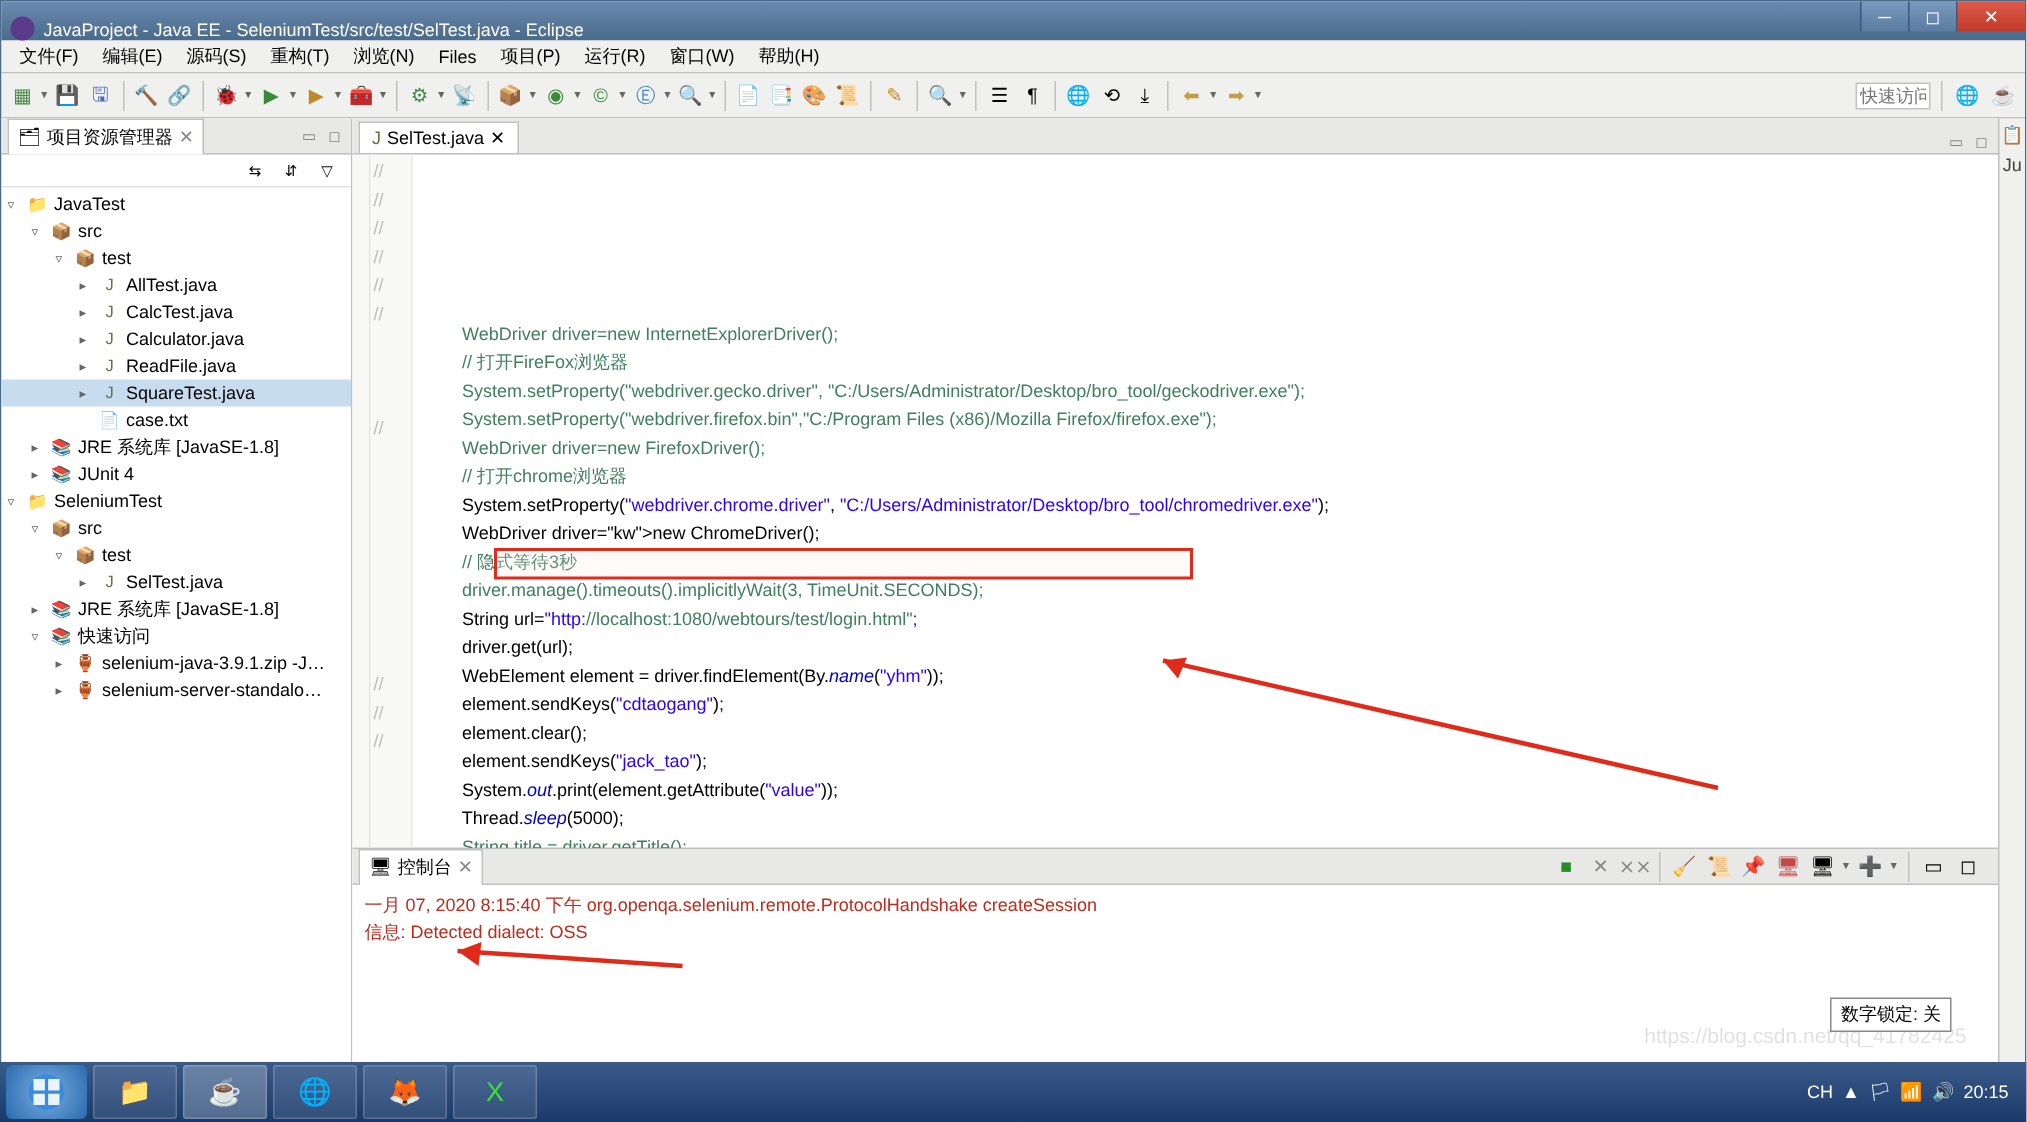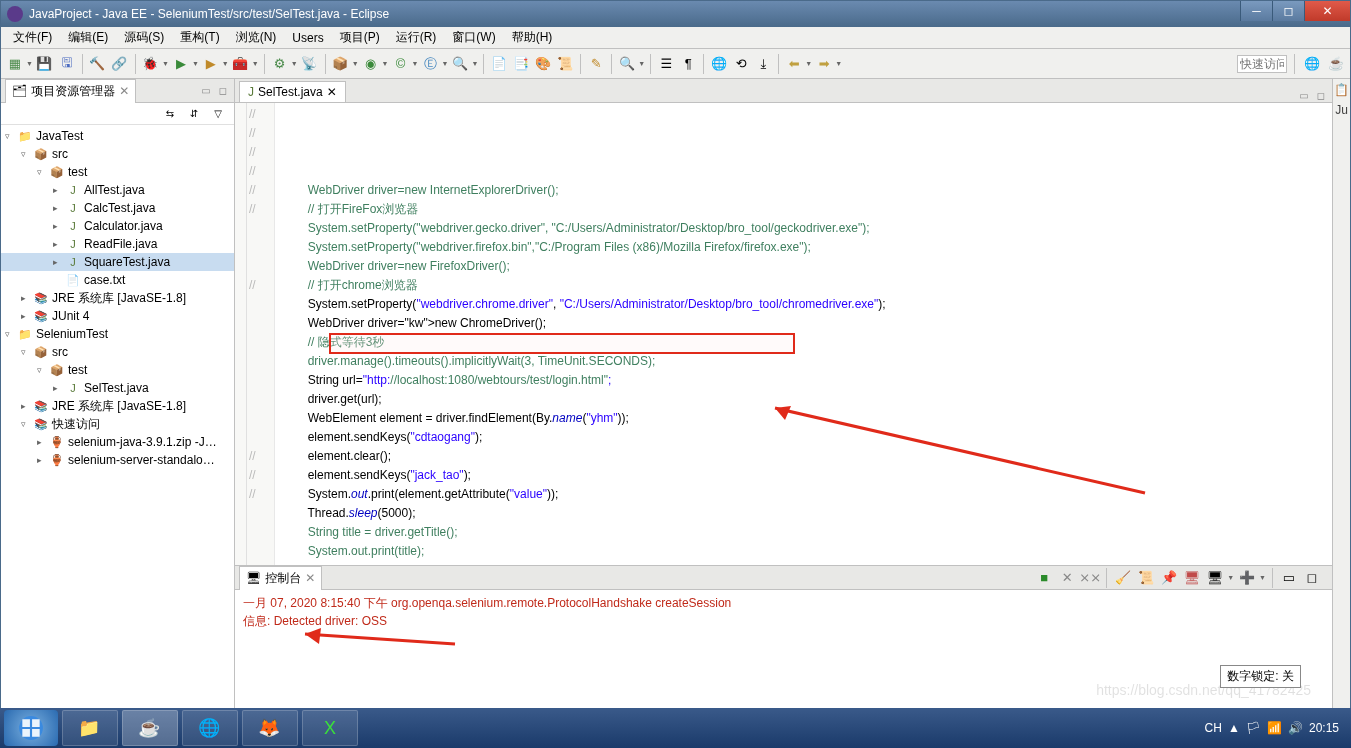--- a/index.html
+++ b/index.html
@@ -1,18 +1,18 @@
 <!DOCTYPE html>
 <html><head>
 <meta charset="utf-8">
 <style>
 * { margin:0; padding:0; box-sizing:border-box; font-family:"Microsoft YaHei",Arial,sans-serif; font-size:12px; }
 body { background:#e8e8e8; overflow:hidden; width:1351px; height:748px; position:relative; }
 .win-frame { position:absolute; inset:0; border:1px solid #4a6a8a; background:#f0f0ee; }
-.titlebar { height:26px; background:linear-gradient(#6a8ab0,#4a6a8a); display:flex; align-items:center; color:#fff; padding-left:6px; }
+.titlebar { height:26px; background:linear-gradient(#6a8ab0,#4a6a8a); display:flex; align-items:flex-end; color:#fff; padding-left:6px; }
 .titlebar .icon { width:16px; height:16px; background:#5a3a8a; border-radius:50%; margin-right:6px; }
 .titlebar .title { flex:1; font-size:12px; }
 .win-btns { display:flex; height:100%; }
 .win-btns div { width:32px; height:20px; margin-top:0; display:flex; align-items:center; justify-content:center; color:#fff; font-size:12px; background:linear-gradient(#7a9abf,#5a7a9f); border-left:1px solid #3a5a7a; }
 .win-btns .close { background:linear-gradient(#e05a4a,#c03a2a); width:46px; }
 .menubar { height:22px; background:#f0f0ee; display:flex; align-items:center; border-bottom:1px solid #c0c0c0; padding-left:4px; }
 .menubar span { padding:3px 8px; cursor:pointer; }
 .toolbar { height:30px; background:#f0f0ee; border-bottom:1px solid #c0c0c0; display:flex; align-items:center; padding:0 4px; gap:2px; }
 .tb-icon { width:20px; height:20px; display:flex; align-items:center; justify-content:center; font-size:13px; cursor:pointer; border-radius:2px; }
 .tb-sep { width:1px; height:20px; background:#c0c0c0; margin:0 3px; }
@@ -31,21 +31,21 @@
 .tree-arrow { width:12px; color:#666; font-size:9px; }
 .tree-icon { width:16px; text-align:center; margin-right:3px; font-size:11px; }
 .editor-area { flex:1; display:flex; flex-direction:column; background:#fff; position:relative; }
 .editor-tabs { height:24px; background:#e8e8e6; border-bottom:1px solid #c0c0c0; display:flex; align-items:flex-end; padding:0 4px; }
 .editor-tab { display:flex; align-items:center; gap:4px; padding:3px 8px; background:#fff; border:1px solid #c0c0c0; border-bottom:none; font-size:11px; }
 .editor-tab .j-icon { color:#5a7a3a; }
 .editor-body { flex:1; display:flex; overflow:hidden; font-family:Consolas,monospace; font-size:14px; position:relative; }
 .ruler { width:12px; background:#f8f8f6; border-right:1px solid #e0e0e0; }
 .gutter { width:28px; background:#f8f8f6; color:#888; text-align:right; padding:2px 4px 0 0; line-height:19px; font-size:13px; }
 .gutter2 { width:28px; background:#f8f8f6; color:#bbb; text-align:left; padding:2px 2px 0 2px; line-height:19px; font-size:12px; border-right:1px solid #e8e8e8; }
-.code { flex:1; padding:2px 0 0 6px; line-height:19px; white-space:pre; overflow:auto; position:relative; }
+.code { flex:1; padding:2px 0 0 6px; line-height:19px; white-space:pre; overflow:auto; position:relative;margin-top:32px; }
 .str { color:#2a00ff; }
 .cm { color:#3f7f5f; }
 .em { font-style:italic; color:#0000c0; }
 .hl-box { position:absolute; border:2px solid #e02a1a; background:rgba(255,230,230,0.2); pointer-events:none; }
 .arrow-svg { position:absolute; pointer-events:none; }
 .right-strip { width:18px; background:#f0f0ee; border-left:1px solid #c0c0c0; display:flex; flex-direction:column; align-items:center; padding-top:4px; gap:6px; }
 .console-panel { height:160px; border-top:1px solid #c0c0c0; background:#fff; display:flex; flex-direction:column; }
 .console-tabs { height:24px; background:#e8e8e6; border-bottom:1px solid #c0c0c0; display:flex; align-items:center; padding:0 4px; }
 .console-tb { display:flex; align-items:center; gap:3px; margin-left:auto; padding-right:6px; }
 .console-info { height:18px; padding:2px 6px; color:#888; font-size:11px; font-style:italic; }
@@ -75,21 +75,21 @@
       <div class="close">✕</div>
     </div>
   </div>
 
   <div class="menubar" id="menubar">
       <span>文件(F)</span>
       <span>编辑(E)</span>
       <span>源码(S)</span>
       <span>重构(T)</span>
       <span>浏览(N)</span>
-      <span>Users</span>
+      <span>Files</span>
       <span>项目(P)</span>
       <span>运行(R)</span>
       <span>窗口(W)</span>
       <span>帮助(H)</span>
     </div>
 
   <div class="toolbar">
     <div class="tb-icon" style="color:#4a8a4a">▦</div>
       <span class="dropdown-arrow">▼</span>
     <div class="tb-icon" style="color:#4a6ac0">💾</div>
@@ -316,21 +316,21 @@
             <span class="tb-icon">▭</span>
             <span class="tb-icon">◻</span>
           </div>
         </div>
         <div class="console-out" id="console-out">
           <svg class="arrow-svg" style="left:60px; top:34px; width:170px; height:30px;">
             <line x1="160" y1="20" x2="10" y2="10" stroke="#e02a1a" stroke-width="3"></line>
             <polygon points="10,10 26,4 24,20" fill="#e02a1a"></polygon>
           </svg>
         <div class="err">一月 07, 2020 8:15:40 下午 org.openqa.selenium.remote.ProtocolHandshake createSession</div>
-            <div class="err">信息: Detected driver: OSS</div>
+            <div class="err">信息: Detected dialect: OSS</div>
           </div>
       </div>
     </div>
 
     <div class="right-strip">
       <span style="color:#4a8ac0">📋</span>
       <span style="color:#404040">Ju</span>
     </div>
   </div>
 

